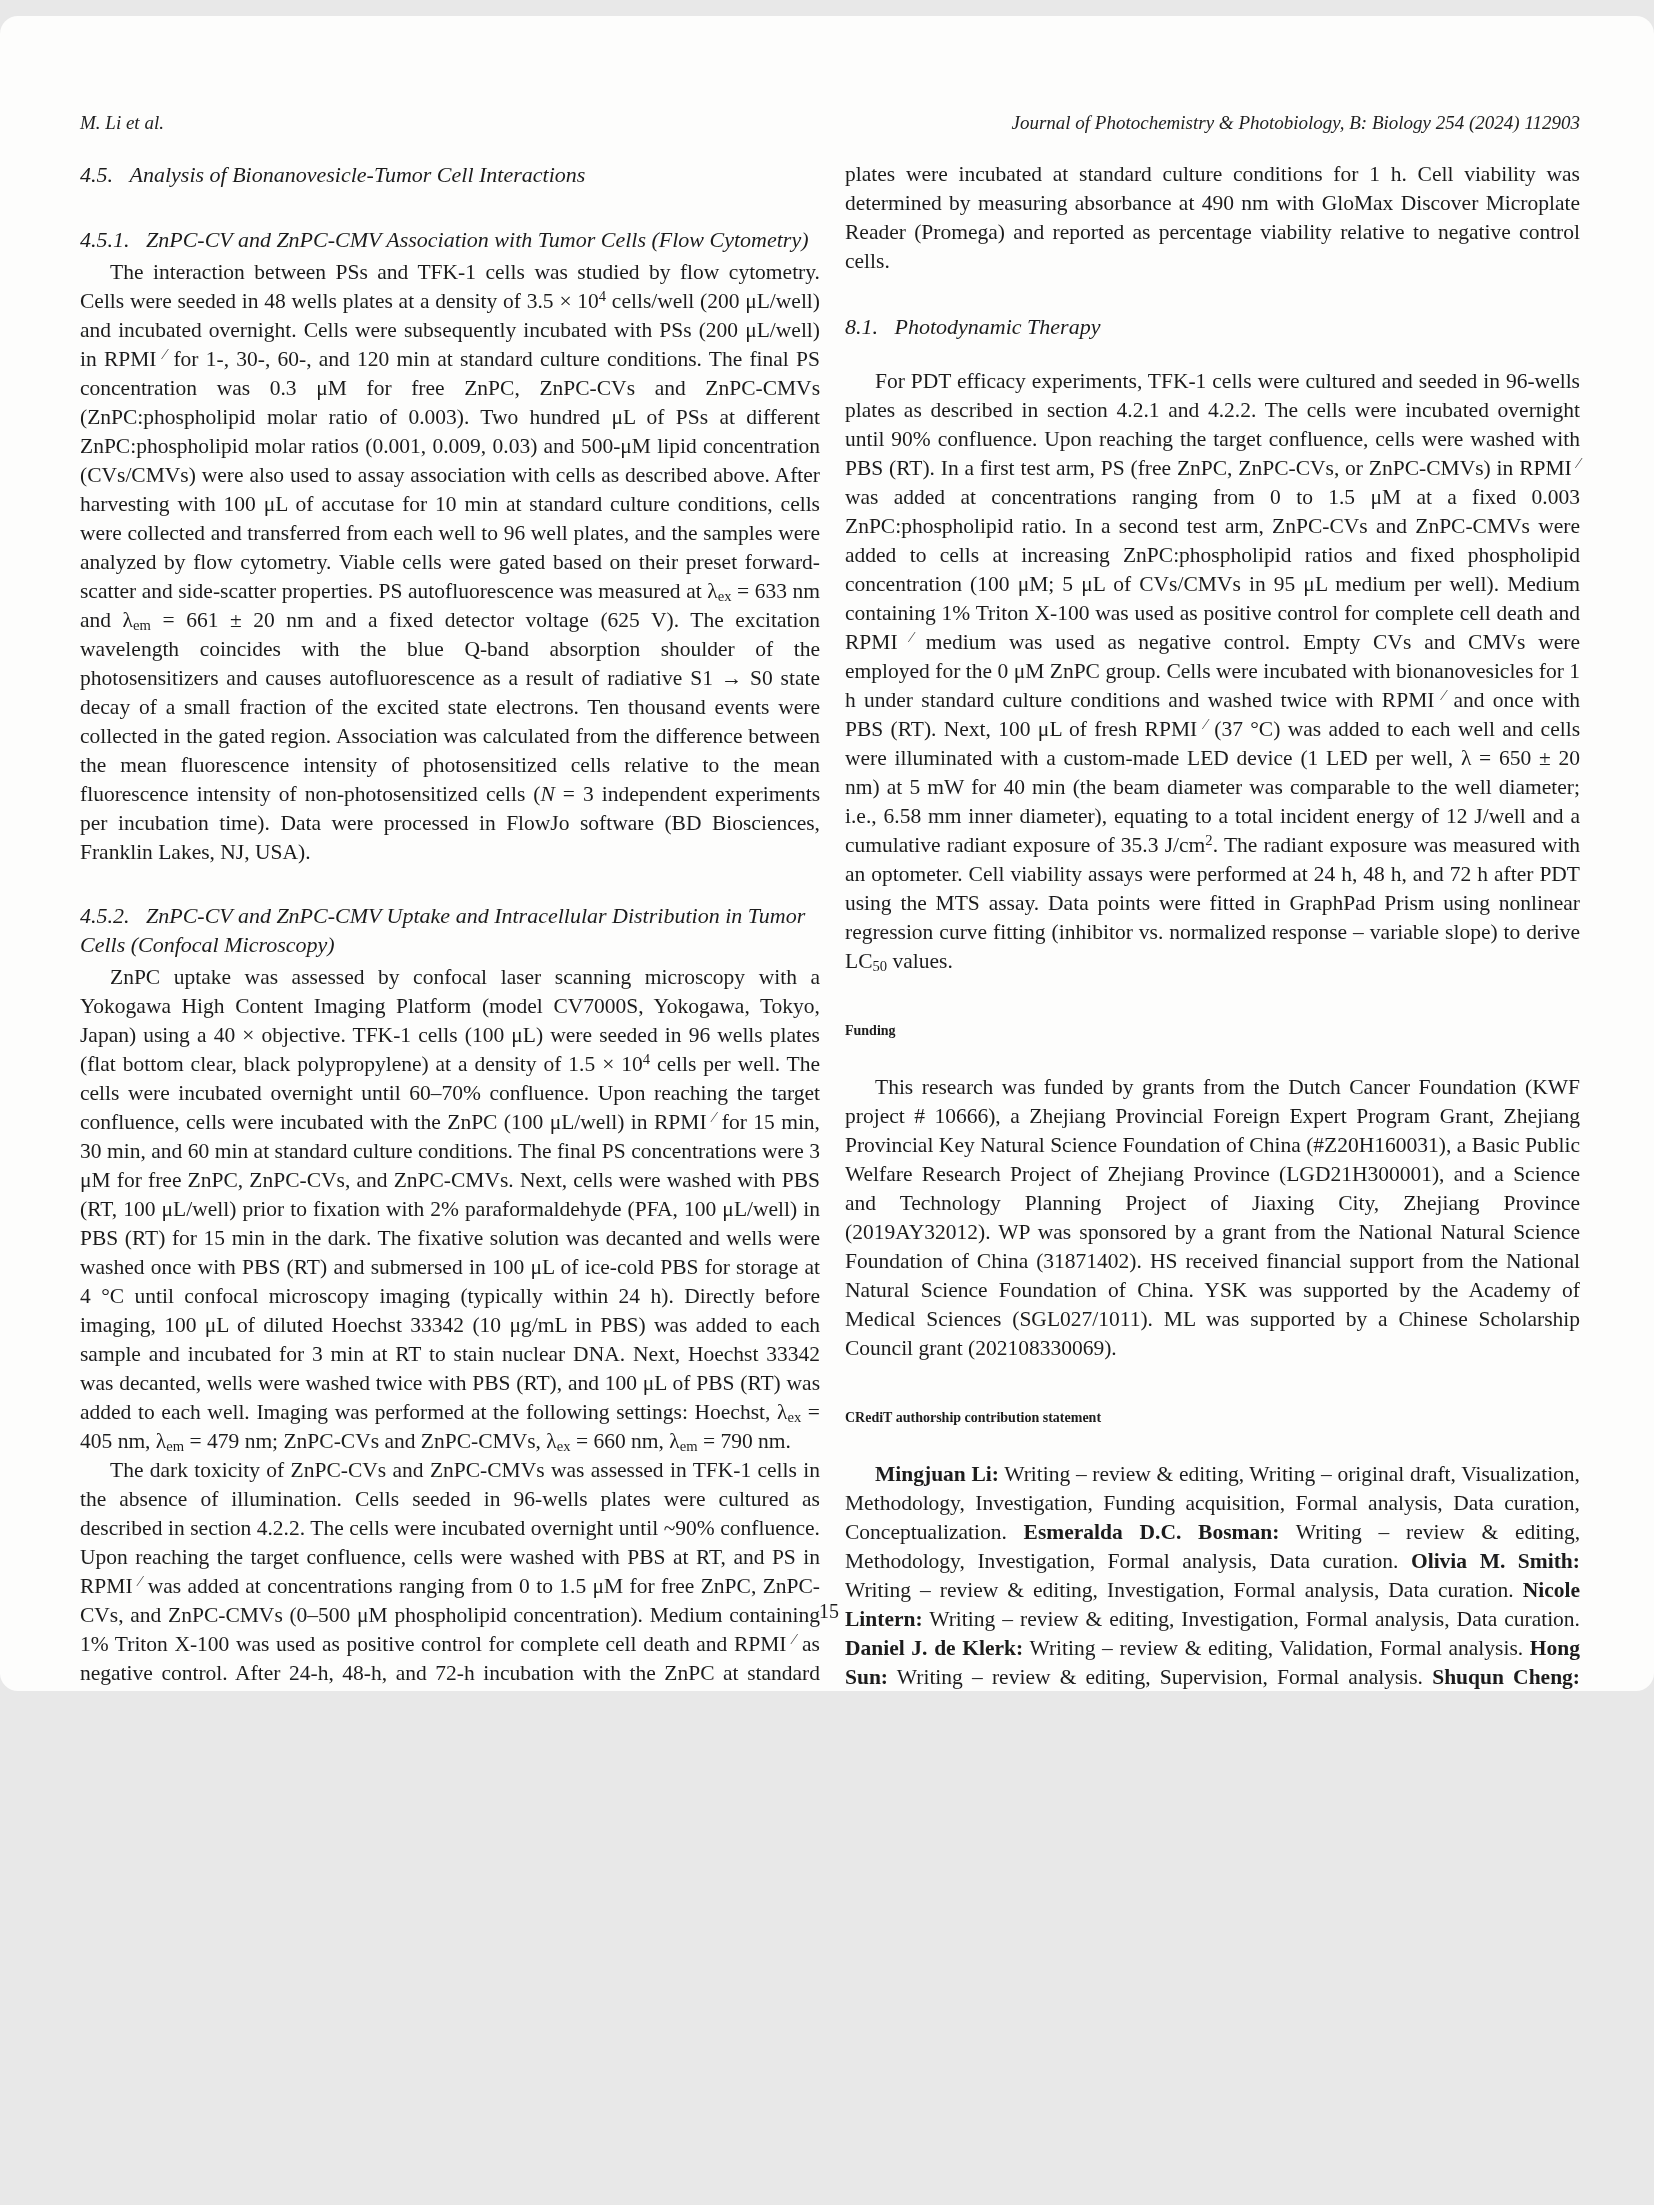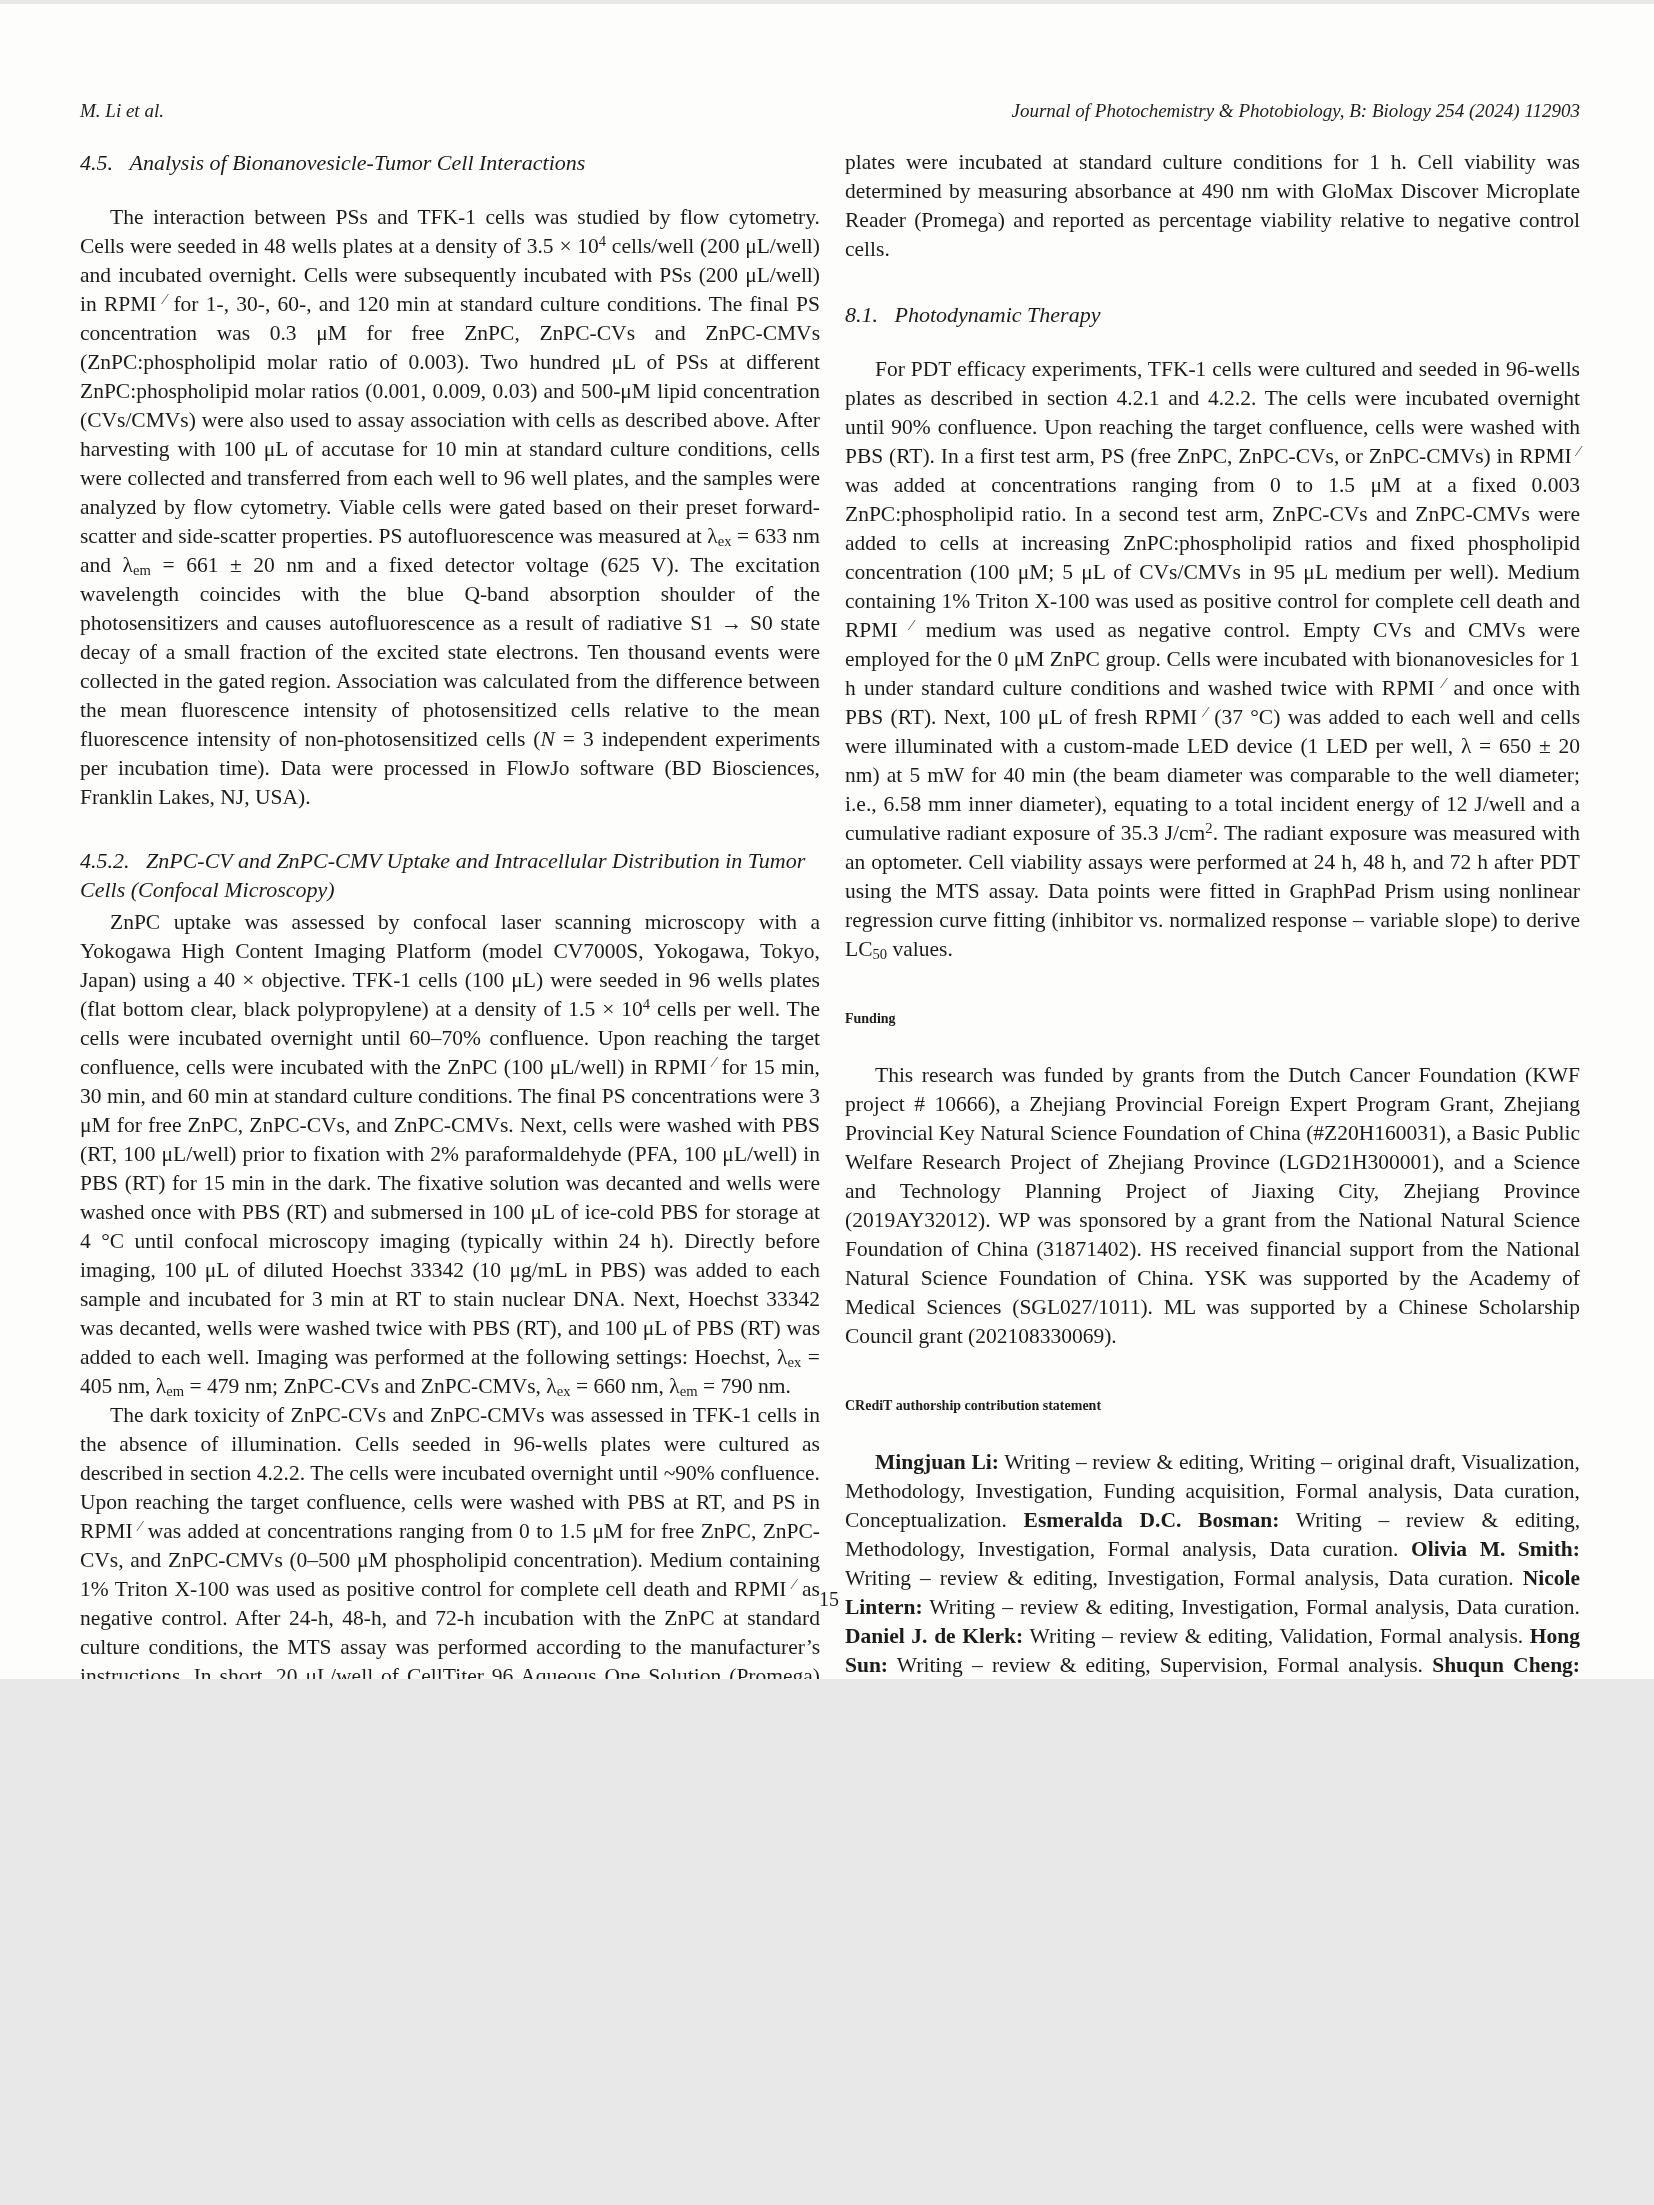--- a/index.html
+++ b/index.html
@@ -4,24 +4,25 @@
 <style>
   html, body { margin: 0; padding: 0; }
   body {
     background: #e8e8e8;
     font-family: "Liberation Serif", "DejaVu Serif", serif;
   }
   .page {
     position: relative;
     width: 1654px;
     height: 1675px;
-    margin: 4px auto;
+    margin: 16px auto;
     background: #fdfdfc;
     color: #1c1c1c;
     overflow: hidden;
+    border-radius: 18px;
   }
   .runhead {
     display: flex;
     justify-content: space-between;
     align-items: baseline;
     padding: 96px 74px 0 80px;
     font-style: italic;
     font-size: 19px;
     color: #222;
   }
@@ -77,20 +78,21 @@
   <div class="runhead">
     <span>M. Li et al.</span>
     <span>Journal of Photochemistry &amp; Photobiology, B: Biology 254 (2024) 112903</span>
   </div>
 
   <div class="content">
 
     <div class="col">
       <h2 class="sec first"><span class="secnum">4.5.</span><span>Analysis of Bionanovesicle-Tumor Cell Interactions</span></h2>
 
+      <h3 class="subsec"><span class="secnum">4.5.1.</span><span>ZnPC-CV and ZnPC-CMV Association with Tumor Cells (Flow Cytometry)</span></h3>
       <p class="indent">The interaction between PSs and TFK-1 cells was studied by flow cytometry. Cells were seeded in 48 wells plates at a density of 3.5 × 10<sup>4</sup> cells/well (200 μL/well) and incubated overnight. Cells were subsequently incubated with PSs (200 μL/well) in RPMI <sup>⁄</sup> for 1-, 30-, 60-, and 120 min at standard culture conditions. The final PS concentration was 0.3 μM for free ZnPC, ZnPC-CVs and ZnPC-CMVs (ZnPC:phospholipid molar ratio of 0.003). Two hundred μL of PSs at different ZnPC:phospholipid molar ratios (0.001, 0.009, 0.03) and 500-μM lipid concentration (CVs/CMVs) were also used to assay association with cells as described above. After harvesting with 100 μL of accutase for 10 min at standard culture conditions, cells were collected and transferred from each well to 96 well plates, and the samples were analyzed by flow cytometry. Viable cells were gated based on their preset forward-scatter and side-scatter properties. PS autofluorescence was measured at λ<sub>ex</sub> = 633 nm and λ<sub>em</sub> = 661 ± 20 nm and a fixed detector voltage (625 V). The excitation wavelength coincides with the blue Q-band absorption shoulder of the photosensitizers and causes autofluorescence as a result of radiative S1 → S0 state decay of a small fraction of the excited state electrons. Ten thousand events were collected in the gated region. Association was calculated from the difference between the mean fluorescence intensity of photosensitized cells relative to the mean fluorescence intensity of non-photosensitized cells (<i>N</i> = 3 independent experiments per incubation time). Data were processed in FlowJo software (BD Biosciences, Franklin Lakes, NJ, USA).</p>
 
       <h3 class="subsec" style="margin-top:34px"><span class="secnum">4.5.2.</span><span>ZnPC-CV and ZnPC-CMV Uptake and Intracellular Distribution in Tumor Cells (Confocal Microscopy)</span></h3>
       <p class="indent">ZnPC uptake was assessed by confocal laser scanning microscopy with a Yokogawa High Content Imaging Platform (model CV7000S, Yokogawa, Tokyo, Japan) using a 40 × objective. TFK-1 cells (100 μL) were seeded in 96 wells plates (flat bottom clear, black polypropylene) at a density of 1.5 × 10<sup>4</sup> cells per well. The cells were incubated overnight until 60–70% confluence. Upon reaching the target confluence, cells were incubated with the ZnPC (100 μL/well) in RPMI <sup>⁄</sup> for 15 min, 30 min, and 60 min at standard culture conditions. The final PS concentrations were 3 μM for free ZnPC, ZnPC-CVs, and ZnPC-CMVs. Next, cells were washed with PBS (RT, 100 μL/well) prior to fixation with 2% paraformaldehyde (PFA, 100 μL/well) in PBS (RT) for 15 min in the dark. The fixative solution was decanted and wells were washed once with PBS (RT) and submersed in 100 μL of ice-cold PBS for storage at 4 °C until confocal microscopy imaging (typically within 24 h). Directly before imaging, 100 μL of diluted Hoechst 33342 (10 μg/mL in PBS) was added to each sample and incubated for 3 min at RT to stain nuclear DNA. Next, Hoechst 33342 was decanted, wells were washed twice with PBS (RT), and 100 μL of PBS (RT) was added to each well. Imaging was performed at the following settings: Hoechst, λ<sub>ex</sub> = 405 nm, λ<sub>em</sub> = 479 nm; ZnPC-CVs and ZnPC-CMVs, λ<sub>ex</sub> = 660 nm, λ<sub>em</sub> = 790 nm.</p>
 
       <p class="indent">The dark toxicity of ZnPC-CVs and ZnPC-CMVs was assessed in TFK-1 cells in the absence of illumination. Cells seeded in 96-wells plates were cultured as described in section 4.2.2. The cells were incubated overnight until ~90% confluence. Upon reaching the target confluence, cells were washed with PBS at RT, and PS in RPMI <sup>⁄</sup> was added at concentrations ranging from 0 to 1.5 μM for free ZnPC, ZnPC-CVs, and ZnPC-CMVs (0–500 μM phospholipid concentration). Medium containing 1% Triton X-100 was used as positive control for complete cell death and RPMI <sup>⁄</sup> as negative control. After 24-h, 48-h, and 72-h incubation with the ZnPC at standard culture conditions, the MTS assay was performed according to the manufacturer’s instructions. In short, 20 μL/well of CellTiter 96 Aqueous One Solution (Promega) was added and</p>
     </div>
 
     <div class="col">
       <p>plates were incubated at standard culture conditions for 1 h. Cell viability was determined by measuring absorbance at 490 nm with GloMax Discover Microplate Reader (Promega) and reported as percentage viability relative to negative control cells.</p>

